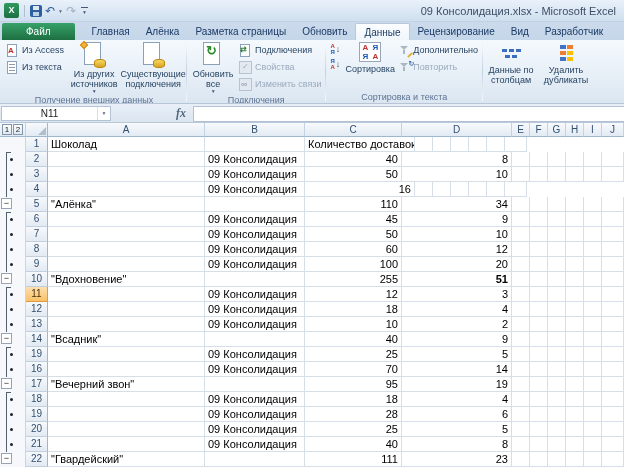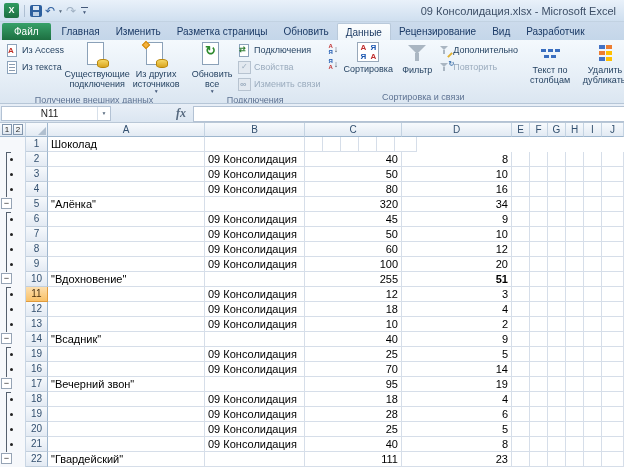--- a/index.html
+++ b/index.html
@@ -17,21 +17,21 @@
   .undo-ic{color:#2f5f9f;font-size:12px;line-height:12px;}
   .redo-ic{color:#9fb0c2;font-size:12px;line-height:12px;}
   .mini-dd{font-size:5px;color:#5a6c80;}
   .qat-more{display:flex;flex-direction:column;align-items:center;color:#44597a;font-size:5px;line-height:4px;padding:2px 2px;}
   .qat-more i{display:block;width:7px;height:1px;background:#44597a;margin-bottom:2px;}
   .win-title{position:absolute;right:8px;top:0;height:22px;line-height:22px;font-size:11px;color:#3c4e66;}
 
   
   .rtabs{height:18px;background:linear-gradient(#ccdbec,#c4d6e9);display:flex;align-items:flex-end;padding-left:2px;}
   .rtab{font-size:10px;color:#1b3a66;padding:0 8px;line-height:17px;height:17px;white-space:nowrap;}
-  .rtab.file{background:linear-gradient(#37a169,#1d6f41);color:#fff;border-radius:2px 2px 0 0;margin-right:3px;padding:0 12px;}
+  .rtab.file{background:linear-gradient(#37a169,#1d6f41);color:#fff;border-radius:2px 2px 0 0;margin-right:9px;padding:0 24px;}
   .rtab.active{background:linear-gradient(#fbfdfe,#f0f6fb);border:1px solid #b9c9da;border-bottom:none;border-radius:2px 2px 0 0;color:#17355f;}
 
   
   .ribbon{height:64px;background:linear-gradient(#f4f9fd,#e7eff7 55%,#dbe6f1);border-bottom:1px solid #b6c6d7;display:flex;align-items:stretch;padding-left:2px;overflow:hidden;}
   .rgroup{display:flex;flex-direction:column;padding:1px 2px 0 2px;}
   .grow-area{display:flex;align-items:flex-start;flex:1;}
   .glabel{font-size:9px;color:#5d7292;text-align:center;line-height:12px;height:12px;white-space:nowrap;}
   .gsep{width:1px;margin:2px 0;background:linear-gradient(#f4f9fd,#c3d1e0,#f4f9fd);}
   .rstack{display:flex;flex-direction:column;justify-content:flex-start;gap:1px;padding-top:1px;}
   .sbtn{display:flex;align-items:center;gap:3px;height:16px;padding:0 2px;font-size:9px;color:#1e3c5c;white-space:nowrap;}
@@ -126,21 +126,21 @@
         <i></i>
         <span>▼</span>
       </div>
   </div>
   <div class="win-title">09 Консолидация.xlsx - Microsoft Excel</div>
 </div>
 
 <div class="rtabs" id="rtabs">
     <div class="rtab file">Файл</div>
     <div class="rtab">Главная</div>
-    <div class="rtab">Изменить</div>
+    <div class="rtab">Алёнка</div>
     <div class="rtab">Разметка страницы</div>
     <div class="rtab">Обновить</div>
     <div class="rtab active">Данные</div>
     <div class="rtab">Рецензирование</div>
     <div class="rtab">Вид</div>
     <div class="rtab">Разработчик</div>
   </div>
 
 <div class="ribbon">
 
@@ -154,36 +154,36 @@
             </span>
           <span>Из Access</span>
         </div>
         <div class="sbtn">
           <span class="ic ic-text">
               <i class="pg-s"></i>
               <span class="lines"></span>
             </span>
           <span>Из текста</span>
         </div>
-      </div>
-      <div class="lbtn" style="width:62px;">
-        <span class="bigicon">
-            <i class="pg"></i>
-            <i class="cyl"></i>
-          </span>
-        <span class="lbl">Существующие подключения</span>
       </div>
       <div class="lbtn" style="width:56px;">
         <span class="bigicon">
             <i class="pg"></i>
             <i class="cyl"></i>
             <i class="sparkle"></i>
           </span>
         <span class="lbl">Из других источников</span>
         <span class="dd">▼</span>
+      </div>
+      <div class="lbtn" style="width:62px;">
+        <span class="bigicon">
+            <i class="pg"></i>
+            <i class="cyl"></i>
+          </span>
+        <span class="lbl">Существующие подключения</span>
       </div>
     </div>
     <div class="glabel">Получение внешних данных</div>
   </div>
 
   <div class="gsep"></div>
 
   <div class="rgroup">
     <div class="grow-area">
       <div class="lbtn" style="width:48px;">
@@ -241,62 +241,55 @@
       </div>
       <div class="lbtn" style="width:56px;">
         <span class="sorticon">
           <span class="la">А</span>
             <span class="lz">Я</span>
           <span class="lz">Я</span>
             <span class="la">А</span>
         </span>
         <span class="lbl">Сортировка</span>
       </div>
-      <div class="lbtn" style="width:42px;">
-        <span class="funnel">
-            <i class="fun-top"></i>
-            <i class="fun-stem"></i>
-          </span>
-        <span class="lbl">Фильтр</span>
-      </div>
       <div class="rstack">
         <div class="sbtn">
           <span class="mini-funnel">
               <span class="ov-p"></span>
             </span>
           <span>Дополнительно</span>
         </div>
         <div class="sbtn disabled">
           <span class="mini-funnel">
               <span class="ov-r">↻</span>
             </span>
           <span>Повторить</span>
         </div>
       </div>
     </div>
-    <div class="glabel">Сортировка и связи</div>
+    <div class="glabel">Сортировка и текста</div>
   </div>
 
   <div class="gsep"></div>
 
   <div class="rgroup">
     <div class="grow-area">
       <div class="lbtn" style="width:52px;">
         <span class="ttc">
           <span class="brow">
               <i class="bar"></i>
               <i class="bar"></i>
               <i class="bar"></i>
             </span>
           <span class="brow">
               <i class="bar"></i>
               <i class="bar"></i>
             </span>
         </span>
-        <span class="lbl">Текст по столбцам</span>
+        <span class="lbl">Данные по столбцам</span>
       </div>
       <div class="lbtn" style="width:58px;">
         <span class="dup">
           <span class="drow">
               <i class="sq-b"></i>
               <i class="sq-o"></i>
             </span>
           <span class="drow">
               <i class="sq-o"></i>
               <i class="sq-y"></i>
@@ -340,20 +333,21 @@
       <div class="ghd" style="width: 18px;">G</div>
       <div class="ghd" style="width: 18px;">H</div>
       <div class="ghd" style="width: 18px;">I</div>
       <div class="ghd" style="width: 22px;">J</div>
     </div>
     <div class="grow">
       <div class="gut"></div>
       <div class="rhd">1</div>
       <div class="gcell" style="width: 157px;">Шоколад</div>
       <div class="gcell" style="width: 100px;"></div>
+      <div class="gcell" style="width: 110px;">Количество доставок</div>
       <div class="gcell" style="width: 18px;"></div>
       <div class="gcell" style="width: 18px;"></div>
       <div class="gcell" style="width: 18px;"></div>
       <div class="gcell" style="width: 18px;"></div>
       <div class="gcell" style="width: 18px;"></div>
       <div class="gcell" style="width: 22px;"></div>
     </div>
     <div class="grow">
       <div class="gut">
         <i class="oline"></i>
@@ -390,37 +384,36 @@
       <div class="gcell" style="width: 22px;"></div>
     </div>
     <div class="grow">
       <div class="gut">
         <i class="oline"></i>
         <i class="odot"></i>
       </div>
       <div class="rhd">4</div>
       <div class="gcell" style="width: 157px;"></div>
       <div class="gcell" style="width: 100px;">09 Консолидация</div>
-      <div class="gcell num" style="width: 97px;">80</div>
       <div class="gcell num" style="width: 110px;">16</div>
       <div class="gcell" style="width: 18px;"></div>
       <div class="gcell" style="width: 18px;"></div>
       <div class="gcell" style="width: 18px;"></div>
       <div class="gcell" style="width: 18px;"></div>
       <div class="gcell" style="width: 18px;"></div>
       <div class="gcell" style="width: 22px;"></div>
     </div>
     <div class="grow">
       <div class="gut">
         <div class="ominus">−</div>
       </div>
       <div class="rhd">5</div>
       <div class="gcell" style="width: 157px;">"Алёнка"</div>
       <div class="gcell" style="width: 100px;"></div>
-      <div class="gcell num" style="width: 97px;">320</div>
+      <div class="gcell num" style="width: 97px;">110</div>
       <div class="gcell num" style="width: 110px;">34</div>
       <div class="gcell" style="width: 18px;"></div>
       <div class="gcell" style="width: 18px;"></div>
       <div class="gcell" style="width: 18px;"></div>
       <div class="gcell" style="width: 18px;"></div>
       <div class="gcell" style="width: 18px;"></div>
       <div class="gcell" style="width: 22px;"></div>
     </div>
     <div class="grow">
       <div class="gut">

